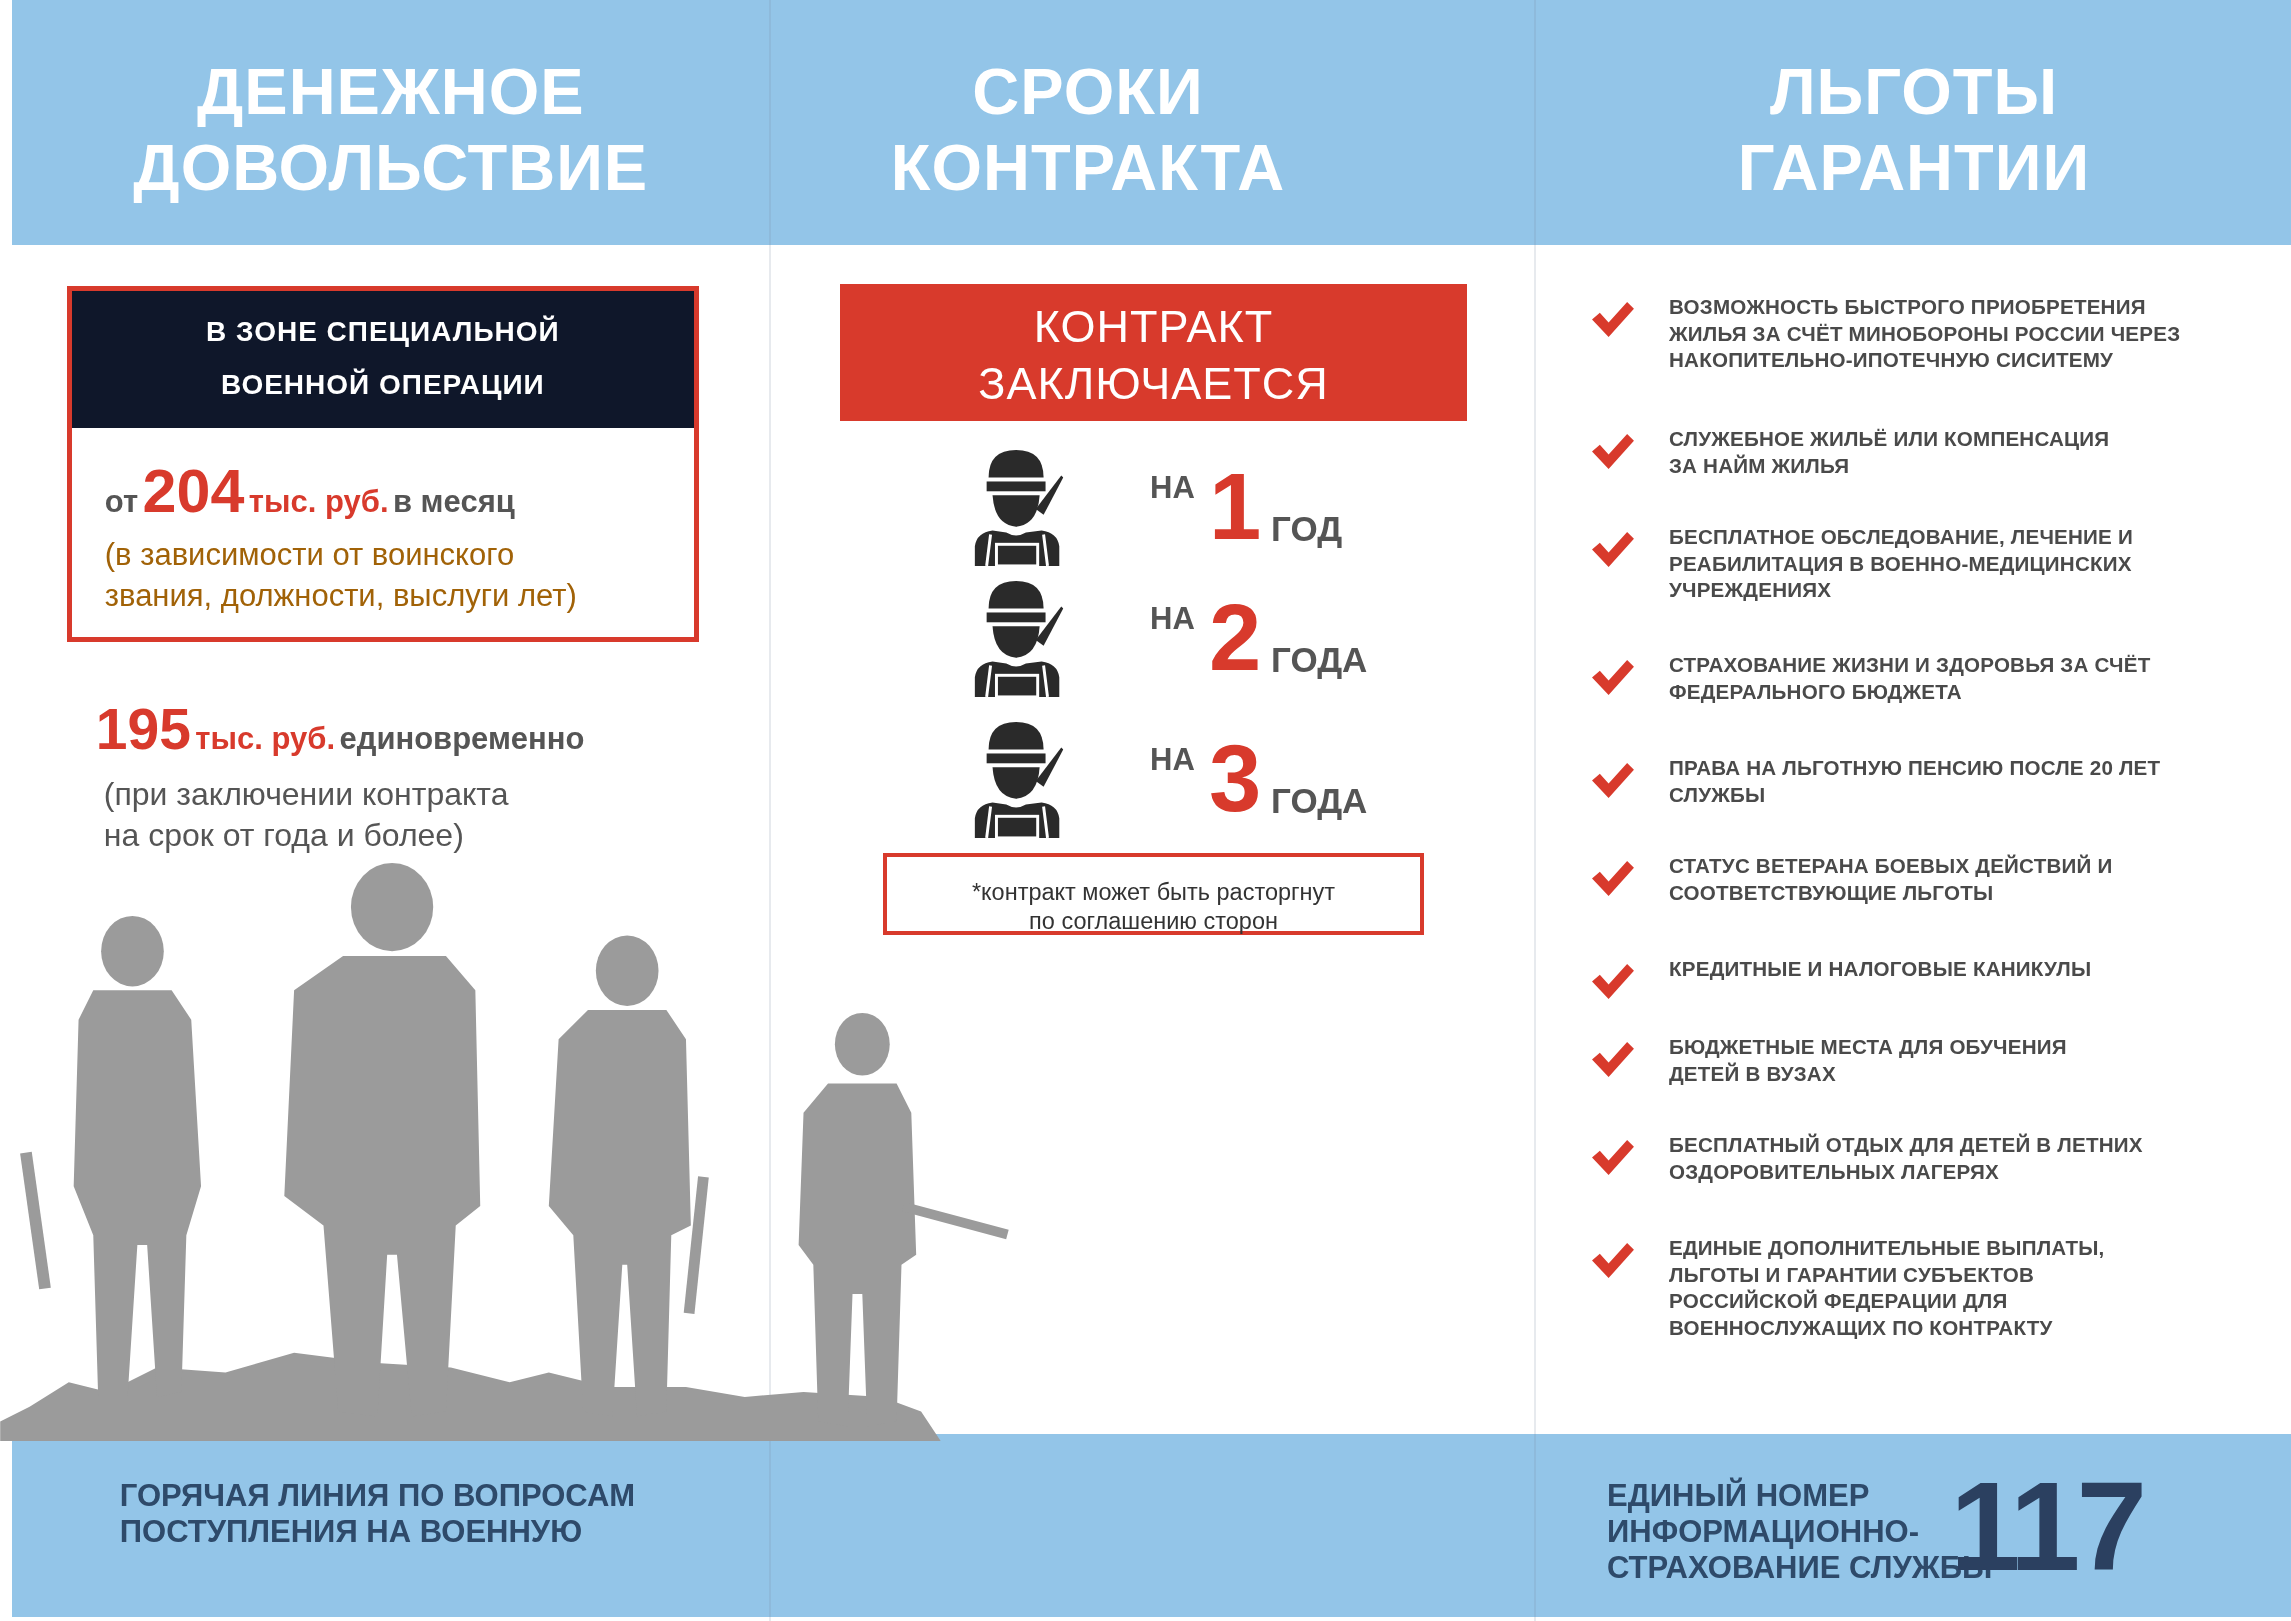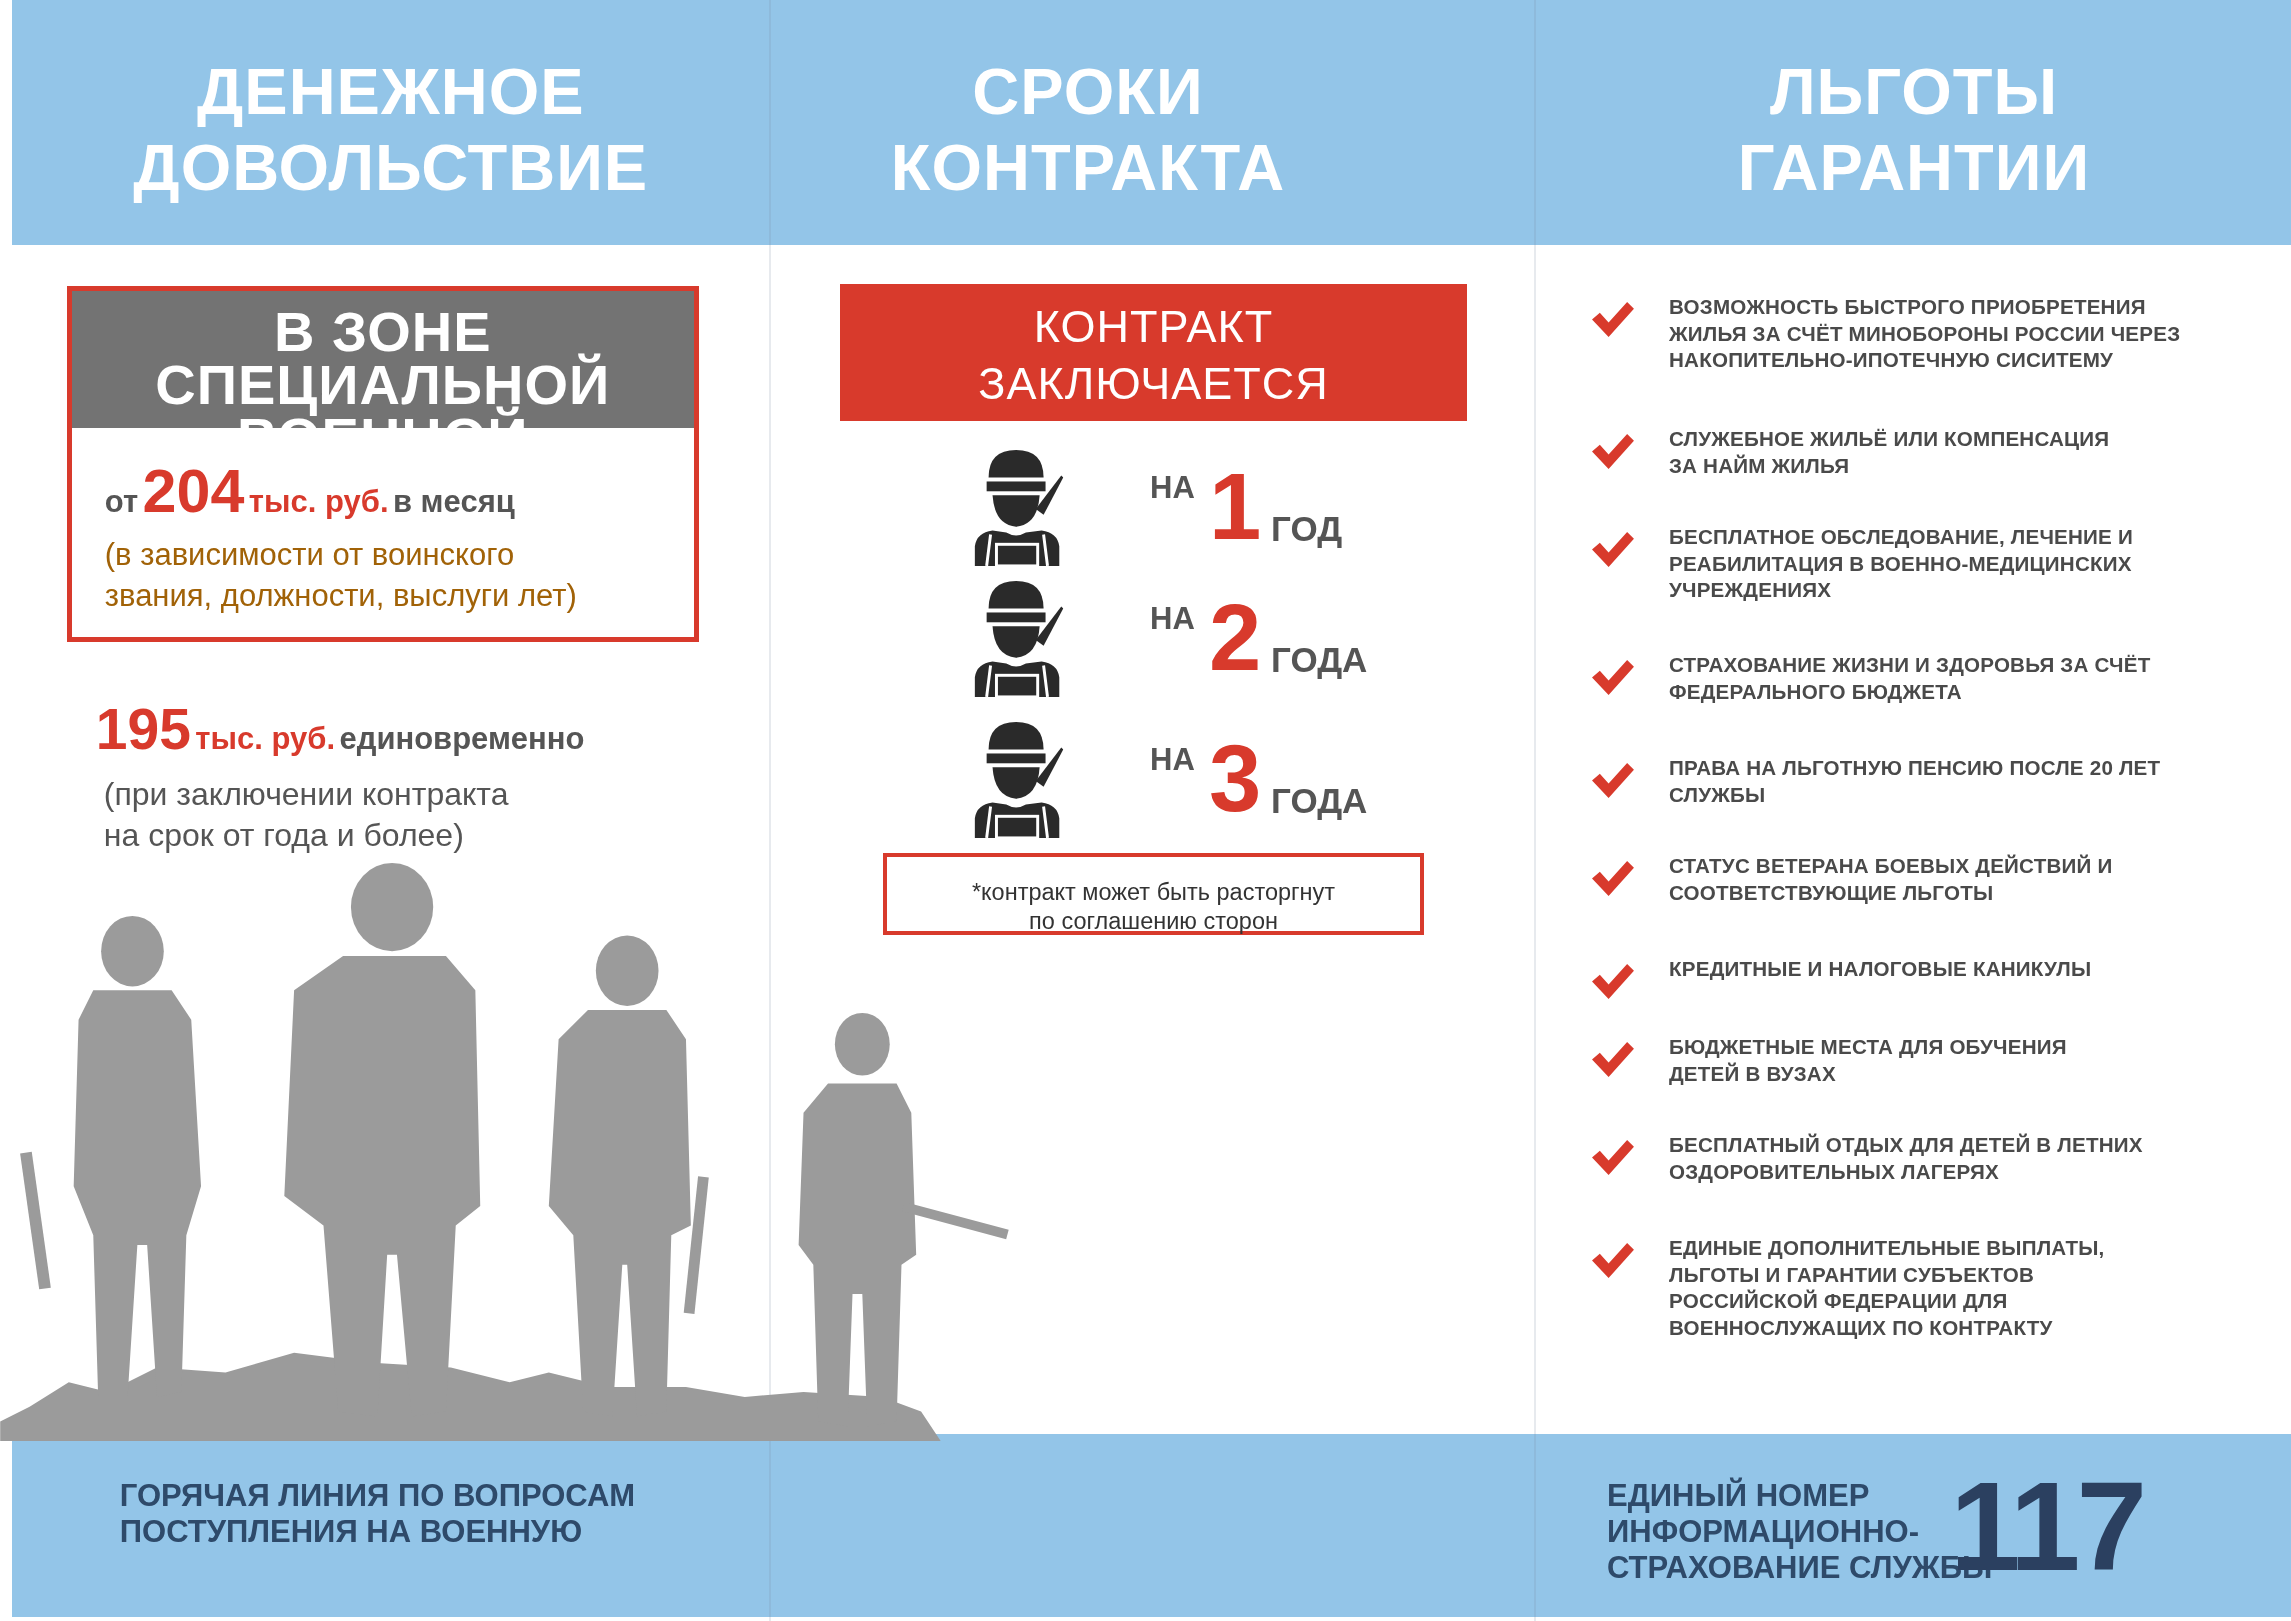--- a/index.html
+++ b/index.html
@@ -14,21 +14,21 @@
   .panel { position: absolute; top: 0; height: 1621px; }
   .p1 { left: 11.8px; width: 758px; }
   .p2 { left: 771px; width: 634px; }
   .p3 { left: 1536px; width: 756px; }
 
   .ptitle { position: absolute; top: 54px; left: 0; right: 0; text-align: center; color: #ffffff;
             font-weight: bold; font-size: 65px; line-height: 76px; letter-spacing: 1px; }
 
   
   .redbox { position: absolute; left: 55px; top: 286px; width: 632px; height: 356px; border: 5.9px solid #d83a2c; background: #fff; }
-  .redbox-head { background: #737373; color: #fff; font-weight: bold; font-size: 56px; line-height: 53px;
+  .redbox-head { background: #0f172a; color: #fff; font-weight: bold; font-size: 28px; line-height: 53px;
                  text-align: center; padding: 13.7px 9.8px 11.8px; height: 137px; letter-spacing: 1px; }
   .pay-line { position: absolute; left: 33px; top: 165px; white-space: nowrap; }
   .pay-line .sm { font-size: 31px; font-weight: bold; color: #555; }
   .pay-line .big { font-size: 61px; font-weight: bold; color: #d83a2c; }
   .pay-line .mid { font-size: 31px; font-weight: bold; color: #d83a2c; }
   .pay-note { position: absolute; left: 33px; top: 243px; font-size: 31px; line-height: 41px; color: #a16207; }
 
   .lump { position: absolute; left: 84px; top: 696px; white-space: nowrap; }
   .lump .big { font-size: 57px; font-weight: bold; color: #d83a2c; }
   .lump .mid { font-size: 31px; font-weight: bold; color: #d83a2c; }

